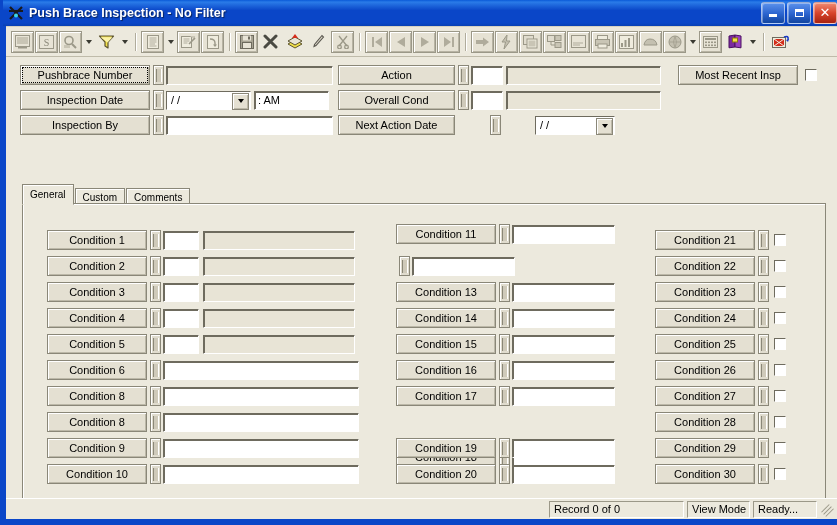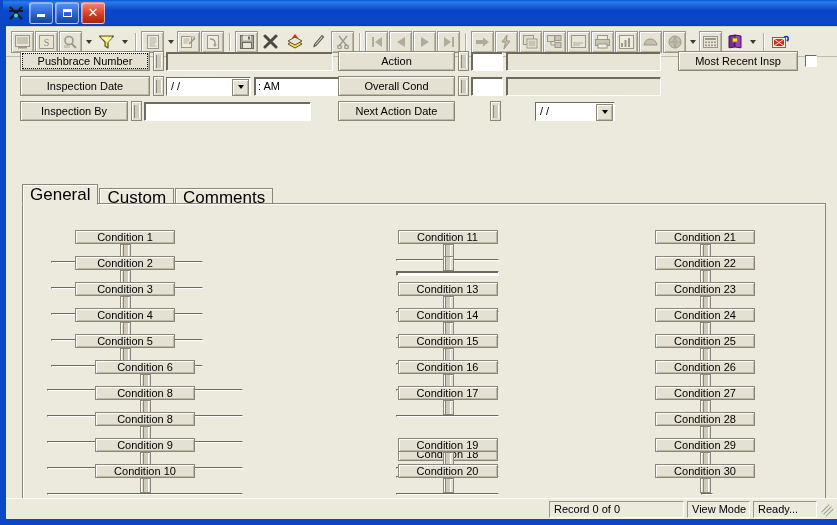--- a/index.html
+++ b/index.html
@@ -62,21 +62,21 @@
   .tb.framed{border:1px solid #9B9888;background:#E6E2D4;
     box-shadow:inset 1px 1px 0 #FFFFFF, inset -1px -1px 0 #B8B4A4;}
   .tb-sep{width:6px;height:20px;margin:0 2px;position:relative;}
   .tb-sep::after{content:"";position:absolute;left:2px;top:1px;width:1px;height:18px;
     background:#B0AC9C;box-shadow:1px 0 0 #FFFFFF;}
   .tb-arrow{width:11px;height:22px;display:flex;align-items:center;justify-content:center;margin-right:1px;}
   .tb-arrow::after{content:"";border-left:3px solid transparent;border-right:3px solid transparent;
     border-top:4px solid #3A3A32;}
 
   
-  .hdr{position:absolute;left:0;top:17px;width:831px;height:120px;}
+  .hdr{position:absolute;left:0;top:31px;width:831px;height:120px;}
   .fieldrow{position:absolute;display:flex;align-items:center;}
   .lblbtn{
     height:20px;box-sizing:border-box;
     background:#E4E0D2;
     border:1px solid #8A8778;
     box-shadow:inset 1px 1px 0 #FFFFFF, inset -1px -1px 0 #BCB8A8;
     display:flex;align-items:center;justify-content:center;
     font-size:11px;color:#000;white-space:nowrap;
   }
   .lblbtn.focusdot{outline:1px dotted #000;outline-offset:-3px;}
@@ -116,32 +116,32 @@
     border:1px solid;border-top-color:#6E6B5E;border-left-color:#6E6B5E;
     border-right-color:#FFFFFF;border-bottom-color:#FFFFFF;
   }
 
   
   .tabs{position:absolute;left:16px;top:156px;width:804px;height:22px;display:flex;align-items:flex-end;}
   .tab{
     height:18px;padding:0 7px;box-sizing:border-box;
     background:#ECE9DD;
     border:1px solid #8A8778;border-bottom:none;
-    display:flex;align-items:center;font-size:17px;color:#000;
+    display:flex;align-items:center;font-size:10px;color:#000;
     margin-right:1px;position:relative;top:1px;
     box-shadow:inset 1px 1px 0 #FFFFFF;
   }
   .tab.active{height:21px;top:0;background:#ECE9DD;border-bottom:1px solid #ECE9DD;z-index:3;}
   .tabpanel{
     position:absolute;left:16px;top:176px;width:804px;height:297px;
     background:#ECE9DD;box-sizing:border-box;
     border:1px solid #8A8778;
     box-shadow:inset 1px 1px 0 #FFFFFF;
   }
-  .condrow{position:absolute;display:flex;align-items:center;height:20px;flex-direction:column;}
+  .condrow{position:absolute;display:flex;align-items:center;height:20px;}
   .condlbl{
     width:100px;height:20px;box-sizing:border-box;
     background:#E4E0D2;border:1px solid #8A8778;
     box-shadow:inset 1px 1px 0 #FFFFFF,inset -1px -1px 0 #BCB8A8;
     display:flex;align-items:center;justify-content:center;font-size:11px;
   }
 
   
   .statusbar{
     position:absolute;left:0;bottom:0;width:831px;height:20px;
@@ -167,20 +167,21 @@
 <div id="app">
 
   <div class="titlebar">
     <div class="title-icon">
       <svg width="18" height="18" viewBox="0 0 18 18">
         <path d="M3 3 L15 15 M15 3 L3 15" stroke="#1a1a1a" stroke-width="2.2" fill="none"></path>
         <path d="M2 7 L16 7" stroke="#1a1a1a" stroke-width="2" fill="none"></path>
         <circle cx="9" cy="11.5" r="2" fill="#3BD6E8"></circle>
       </svg>
     </div>
+    <div class="title-text">Push Brace Inspection - No Filter</div>
     <div class="winbtns">
       <div class="wbtn">
           <span class="gl-min"></span>
         </div>
       <div class="wbtn">
           <span class="gl-max"></span>
         </div>
       <div class="wbtn close">
           <span class="gl-close">✕</span>
         </div>
@@ -419,25 +420,25 @@
         <div class="txt ro" style="width:167px;"></div>
       </div>
 
       <div class="fieldrow" style="left:14px;top:32px;">
         <div class="lblbtn" style="width:130px;">Inspection Date</div>
         <div class="binder"></div>
         <div class="combo" style="width:85px;">
           <span>/  /</span>
           <span class="cbtn"></span>
         </div>
-        <div class="txt" style="width:86px;margin-left:3px;">:    AM</div>
+        <div class="txt" style="width:75px;margin-left:3px;">:    AM</div>
       </div>
 
       <div class="fieldrow" style="left:14px;top:57px;">
-        <div class="lblbtn" style="width:108px;">Inspection By</div>
+        <div class="lblbtn" style="width:130px;">Inspection By</div>
         <div class="binder"></div>
         <div class="txt" style="width:167px;"></div>
       </div>
 
       <div class="fieldrow" style="left:332px;top:7px;">
         <div class="lblbtn" style="width:117px;">Action</div>
         <div class="binder"></div>
         <div class="txt" style="width:32px;"></div>
         <div class="txt ro" style="width:155px;margin-left:3px;"></div>
       </div>
@@ -521,21 +522,21 @@
         <div class="condlbl">Condition 9</div>
         <div class="binder"></div>
         <div class="txt" style="width:196px;"></div>
       </div>
       <div class="condrow" style="left:24px;top:260px;">
         <div class="condlbl">Condition 10</div>
         <div class="binder"></div>
         <div class="txt" style="width:196px;"></div>
       </div>
 
-      <div class="condrow" style="left:373px;top:26px;">
+      <div class="condrow" style="left:373px;top:20px;">
         <div class="condlbl">Condition 11</div>
         <div class="binder"></div>
         <div class="txt" style="width:103px;"></div>
       </div>
       <div class="condrow" style="left:373px;top:52px;">
         <div class="binder"></div>
         <div class="txt" style="width:103px;"></div>
       </div>
       <div class="condrow" style="left:373px;top:78px;">
         <div class="condlbl">Condition 13</div>

